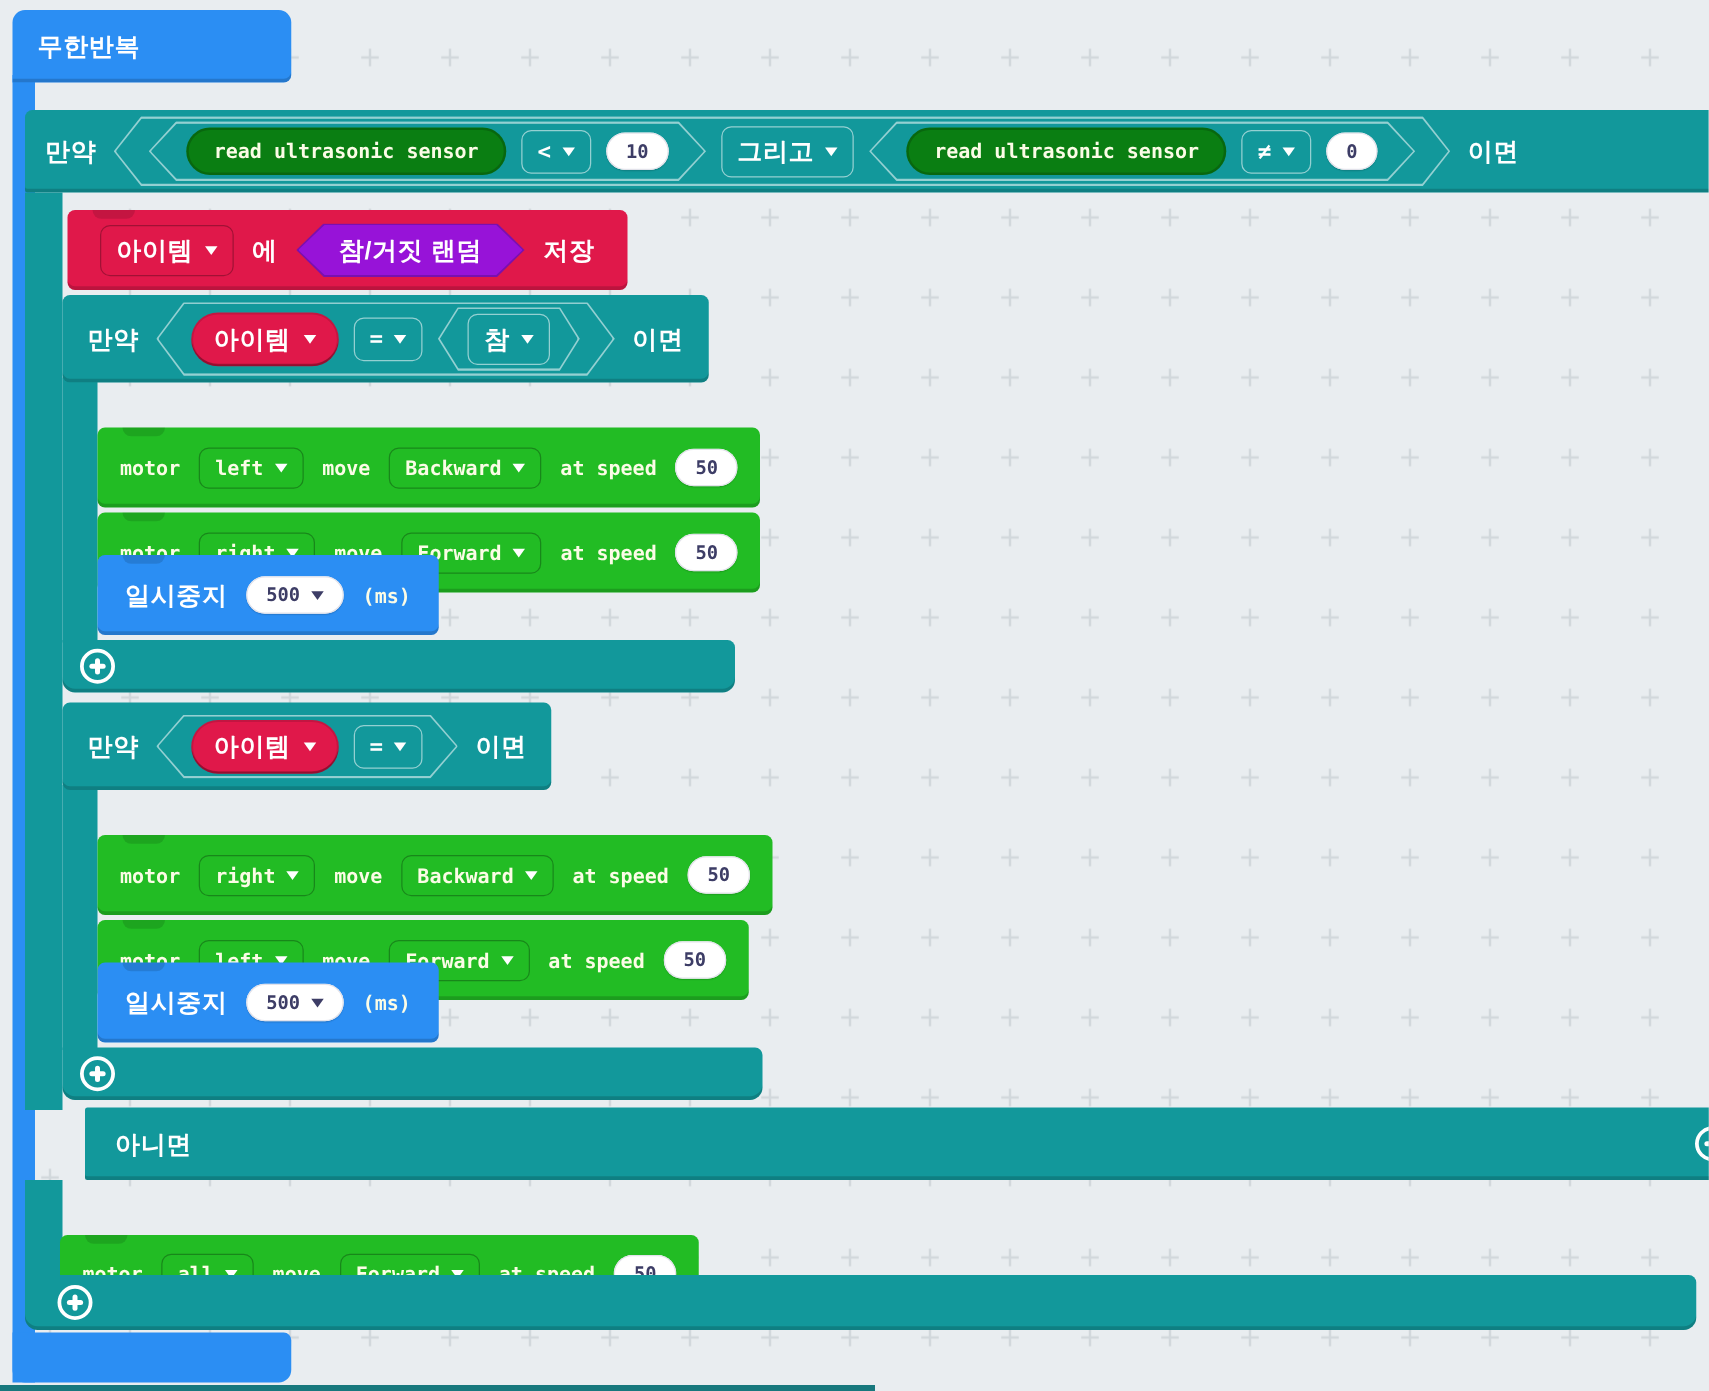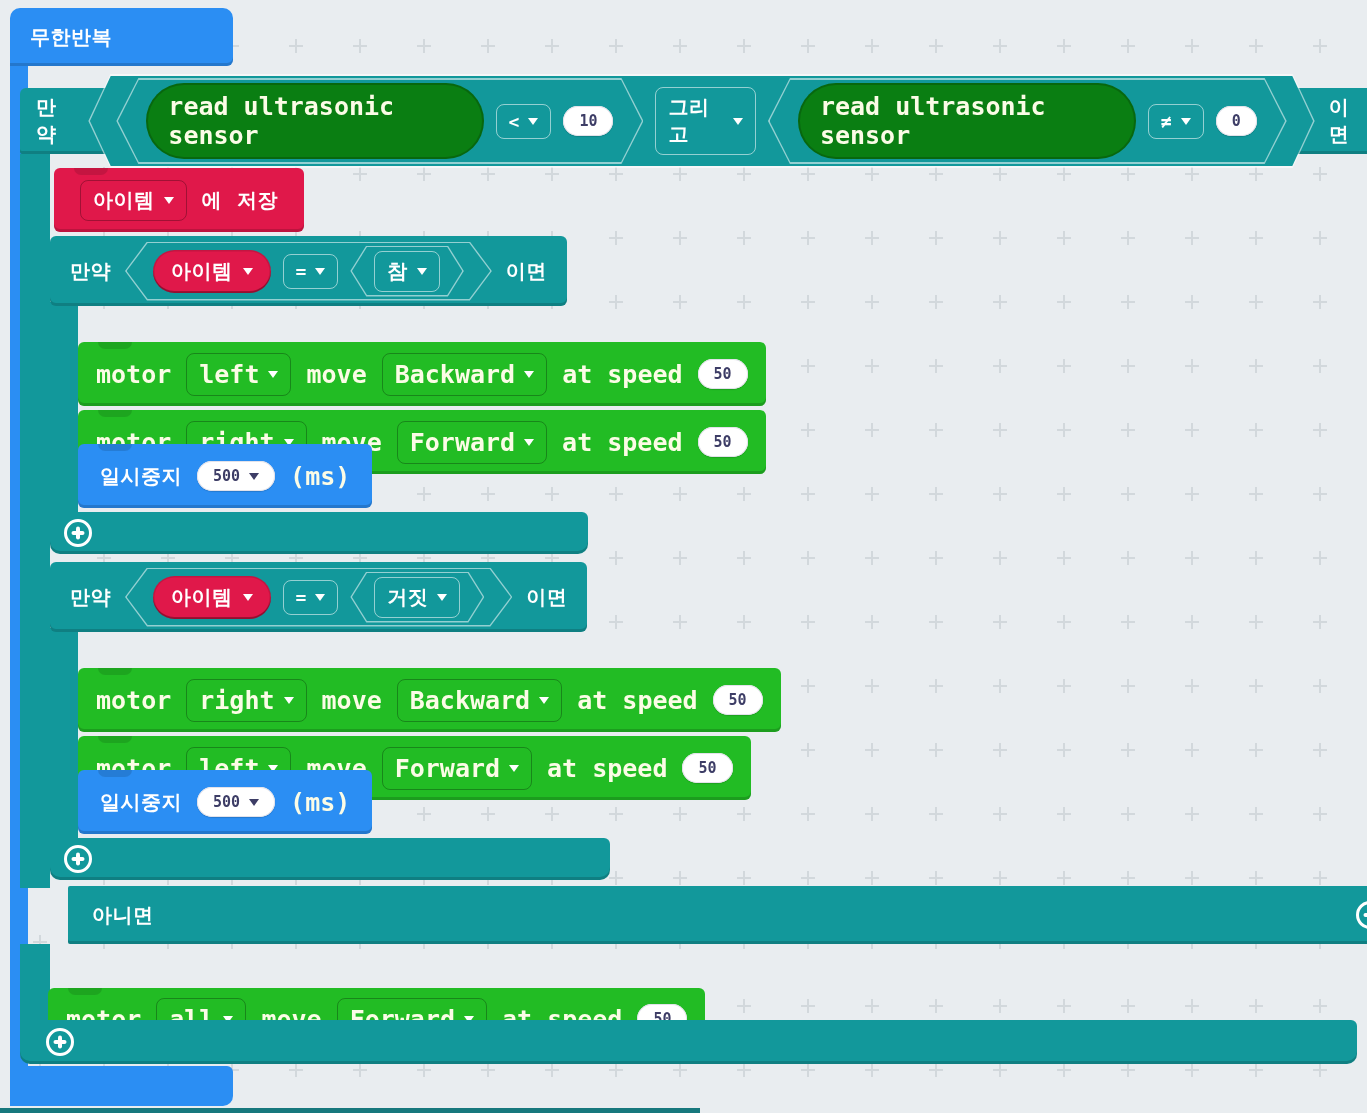--- a/index.html
+++ b/index.html
@@ -16,21 +16,21 @@
   .gridsvg{position:absolute;inset:0;z-index:0;}
   .block{position:absolute;box-sizing:border-box;z-index:2;}
   .row{display:flex;align-items:center;}
   .shadow{box-shadow:inset 0 -3px 0 rgba(0,0,0,.16);}
   .teal{background:var(--teal);}
   .blue{background:var(--blue);}
   .green{background:var(--green);margin-top:34px;}
   .red{background:var(--red);}
   .spine{position:absolute;z-index:1;}
   .kor{font-weight:bold;font-size:20px;color:#fff;letter-spacing:.5px;}
-  .mono{font-family:"DejaVu Sans Mono","Liberation Mono",monospace;font-weight:bold;font-size:25px;color:#fbfce6;}
+  .mono{font-family:"DejaVu Sans Mono","Liberation Mono",monospace;font-weight:bold;font-size:16px;color:#fbfce6;}
   .optext{font-weight:bold;font-size:18px;color:#fff;font-family:"DejaVu Sans Mono",monospace;}
   .notch::before{content:"";position:absolute;top:0;left:20px;width:34px;height:7px;
     background:rgba(0,0,0,.12);border-radius:0 0 7px 7px;}
   
   .dd{display:flex;align-items:center;gap:9px;border:1.5px solid rgba(255,255,255,.55);
       border-radius:8px;padding:6px 12px;cursor:pointer;}
   .dd-green{border-color:rgba(0,0,0,.28);}
   .dd-red{border-color:rgba(0,0,0,.28);}
   .tri{width:0;height:0;border-left:5.5px solid transparent;border-right:5.5px solid transparent;
        border-top:7px solid #fff;}
@@ -125,20 +125,23 @@
     </div>
     <span class="kor">이면</span>
   </div>
 
   <div class="block row red shadow notch" style="left:54px;top:168px;height:64px;border-radius:6px;padding:0 26px;gap:15px;">
     <div class="dd dd-red">
       <span class="kor">아이템</span>
       <span class="tri"></span>
     </div>
     <span class="kor">에</span>
+    <div class="hex hex-purple">
+      <span class="kor">참/거짓 랜덤</span>
+    </div>
     <span class="kor">저장</span>
   </div>
 
   <div class="spine teal" style="left:50px;top:302px;width:28px;height:212px;"></div>
   <div class="block row teal shadow" style="left:50px;top:236px;height:70px;border-radius:6px;padding:0 20px;gap:14px;">
     <span class="kor">만약</span>
     <div class="hex shell">
       <div class="pill-red">
         <span class="kor">아이템</span>
         <span class="tri"></span>
@@ -209,26 +212,20 @@
     <span class="kor">만약</span>
     <div class="hex shell">
       <div class="pill-red">
         <span class="kor">아이템</span>
         <span class="tri"></span>
       </div>
       <div class="dd">
         <span class="optext">=</span>
         <span class="tri"></span>
       </div>
-      <div class="hex small">
-        <div class="dd">
-          <span class="kor">거짓</span>
-          <span class="tri"></span>
-        </div>
-      </div>
     </div>
     <span class="kor">이면</span>
   </div>
 
   <div class="block row green shadow notch" style="left:78px;top:634px;height:64px;border-radius:6px;padding:0 18px;gap:15px;">
     <span class="mono">motor</span>
     <div class="dd dd-green">
       <span class="mono">right</span>
       <span class="tri"></span>
     </div>

